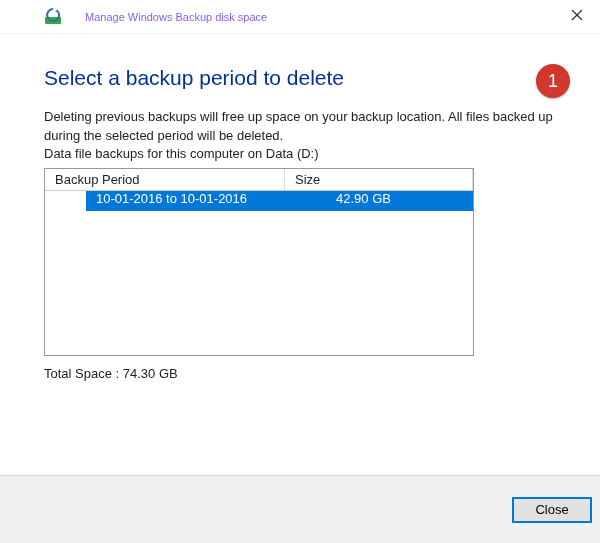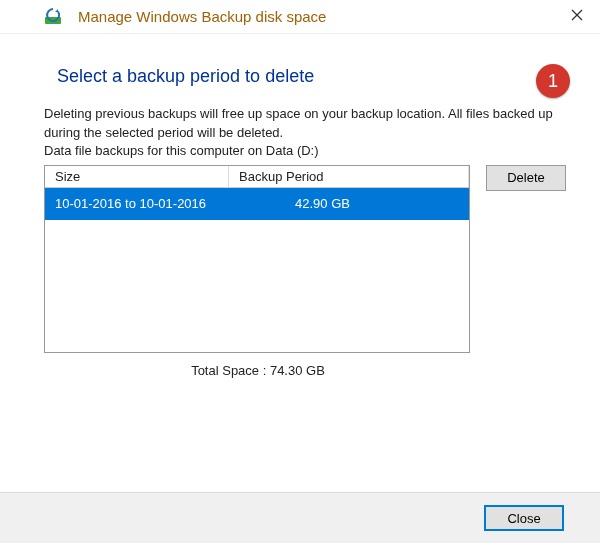--- a/index.html
+++ b/index.html
@@ -23,23 +23,23 @@
     border-bottom: 1px solid #eee;
   }
   .titlebar-icon {
     margin-left: 44px;
     width: 18px; height: 18px;
     display:inline-block;
     position: relative;
   }
   .titlebar-icon svg { width:18px; height:18px; }
   .titlebar-title {
-    margin-left: 16px;
-    color: #a16207;
-    font-size: 15px;
+    margin-left: 23px;
+    color: #8b5cf6;
+    font-size: 11px;
   }
   .close-btn {
     position: absolute;
     right: 0; top: 0;
     width: 46px; height: 30px;
     display:flex; align-items:center; justify-content:center;
     color: #333;
     cursor: pointer;
   }
   .close-btn svg { width:12px; height:12px; }
@@ -58,22 +58,22 @@
     border-radius: 50%;
     display:flex; align-items:center; justify-content:center;
     font-size: 18px;
     font-weight: 400;
     box-shadow: 0 1px 2px rgba(0,0,0,.3);
     z-index: 20;
   }
   h1.heading {
     color: #003399;
     font-weight: 400;
-    font-size: 18px;
-    margin: 10px 0 18px 13px;
+    font-size: 21px;
+    margin: 10px 0 18px 0;
   }
   .desc {
     color: #222;
     line-height: 1.45;
   }
   .sub {
     color: #222;
     margin-bottom: 7px;
   }
   .row {
@@ -99,23 +99,23 @@
   .lv-header .col {
     border-right: 1px solid #ddd;
     padding: 2px 10px;
     height:100%;
     display:flex; align-items:center;
   }
   .col-period { width: 240px; }
   .col-size { flex: 1; }
   .lv-row {
     display:flex;
-    height: 32px;
-    align-items:center;
+    height: 20px;
     font-size: 13px;
+    margin-left: 41px;
   }
   .lv-row .cell { padding: 0 10px; }
   .lv-row.selected {
     background: #0178d7;
     color: #fff;
   }
   .btn {
     min-width: 80px;
     height: 26px;
     border: 1px solid #999;
@@ -124,34 +124,34 @@
     font-size: 13px;
     cursor: pointer;
     padding: 0 14px;
   }
   .btn.default {
     border: 2px solid #0078d7;
     background:#e1e1e1;
   }
   .total {
     width: 430px;
-    text-align: center;
+    text-align: left;
     padding: 10px 2px 0 0;
     color:#222;
   }
   .footer {
     position:absolute;
     left:0; right:0; bottom:0;
-    height: 51px;
+    height: 68px;
     border-top: 1px solid #d9d9d9;
     background: #f0f0f0;
     display:flex;
     align-items:center;
     justify-content:flex-end;
-    padding-right: 36px;
+    padding-right: 8px;
   }
 </style>
 </head>
 <body>
 
 <div class="titlebar">
   <span class="titlebar-icon">
     <svg viewBox="0 0 18 18">
       <rect x="1" y="9" width="16" height="7" rx="1" fill="#3aa83a"></rect>
       <path d="M9 1 a6 6 0 1 0 5 2.5" fill="none" stroke="#2b6fb5" stroke-width="2"></path>
@@ -170,29 +170,28 @@
 <div class="badge">1</div>
 
 <div class="content">
   <h1 class="heading">Select a backup period to delete</h1>
   <div class="desc">Deleting previous backups will free up space on your backup location. All files backed up during the selected period will be deleted.</div>
   <div class="sub">Data file backups for this computer on Data (D:)</div>
 
   <div class="row">
     <div class="listview">
       <div class="lv-header">
+        <div class="col col-period">Backup Period</div>
         <div class="col col-size">Size</div>
-        <div class="col col-period">Backup Period</div>
       </div>
       <div class="lv-row selected">
         <div class="cell col-period">10-01-2016 to 10-01-2016</div>
         <div class="cell col-size">42.90 GB</div>
       </div>
     </div>
-    <button class="btn">Delete</button>
   </div>
 
   <div class="total">Total Space : 74.30 GB</div>
 </div>
 
 <div class="footer">
   <button class="btn default">Close</button>
 </div>
 
 </body></html>

